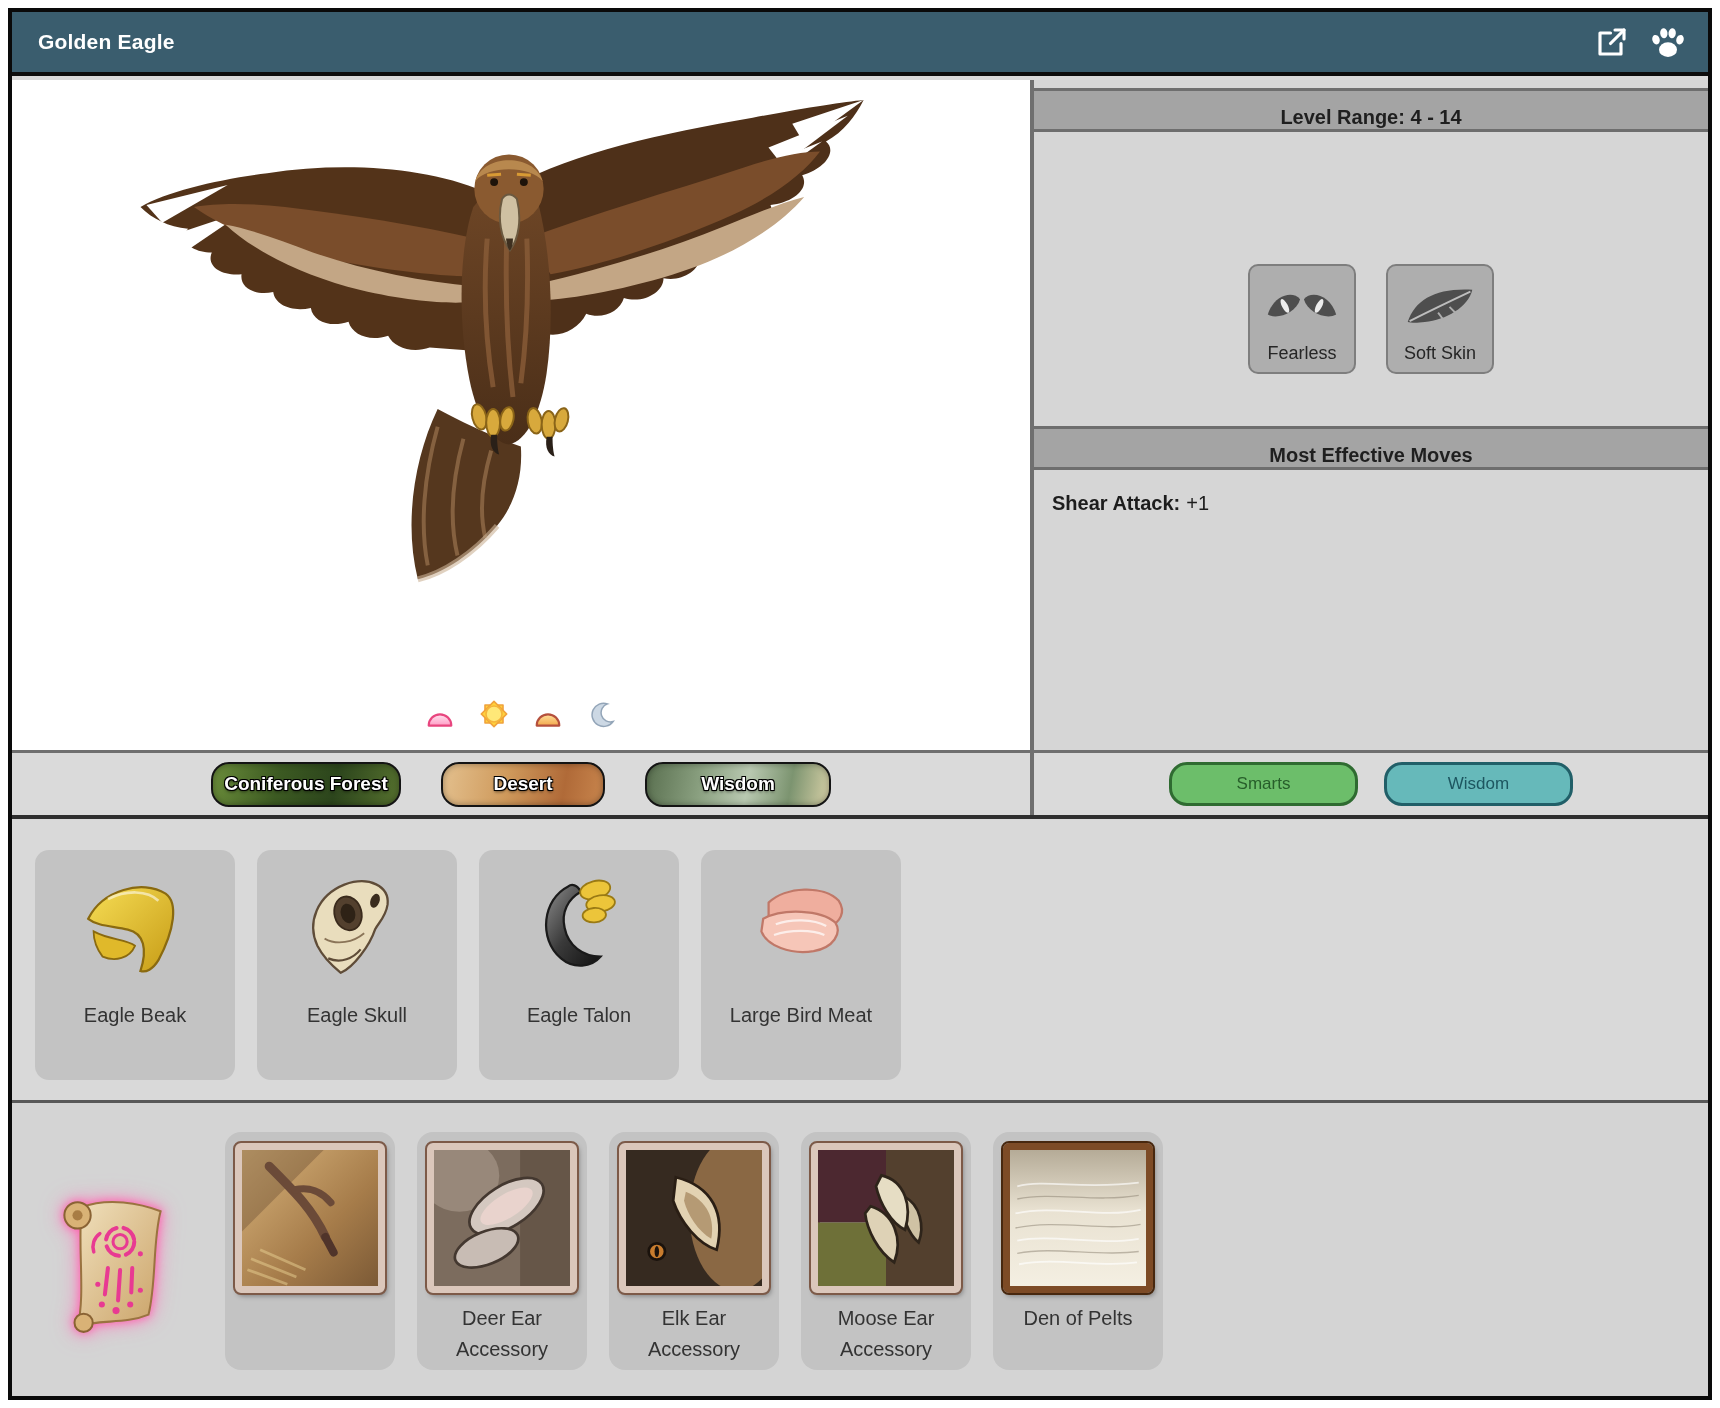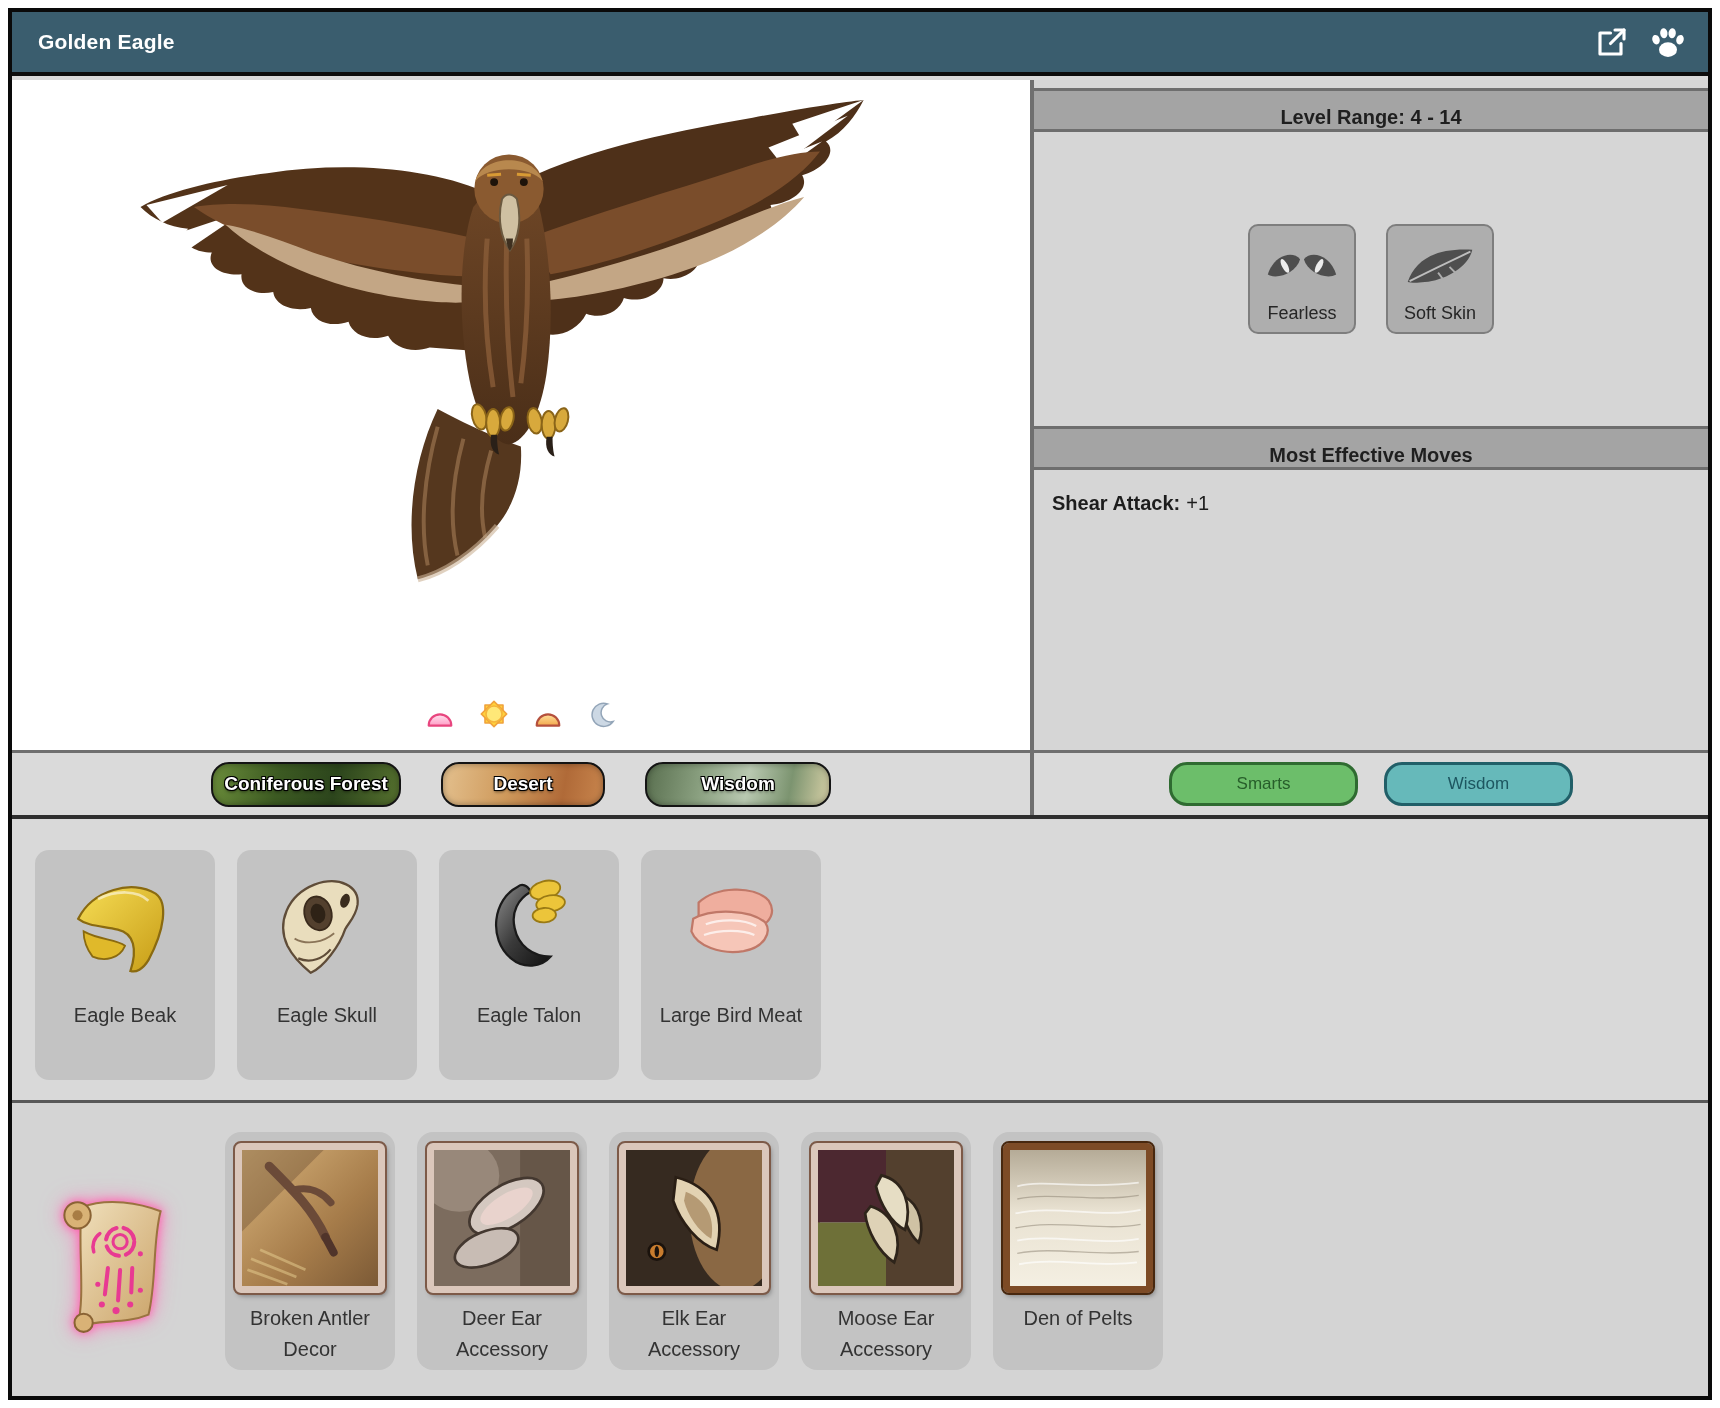--- a/index.html
+++ b/index.html
@@ -27,21 +27,21 @@
   .right-panel { position:absolute; left:1022px; top:68px; width:674px; height:735px; background:#d6d6d6; }
   .sec-header { position:absolute; left:0; width:100%; height:44px; background:#a4a4a4;
     border-top:3px solid #6e6e6e; border-bottom:3px solid #6e6e6e;
     display:flex; align-items:flex-end; justify-content:center;
     font-size:20px; font-weight:bold; color:#1f1f1f; }
   .rp-h1 { top:8px; }
   .rp-h2 { top:346px; }
   .traits { position:absolute; left:0; top:144px; width:100%; display:flex; justify-content:center; gap:30px; }
   .trait { width:108px; height:110px; background:#aeaeae; border:2px solid #7e7e7e; border-radius:10px;
     display:flex; flex-direction:column; align-items:center; justify-content:flex-end;
-    padding-bottom:8px; cursor:pointer; }
+    padding-bottom:8px; cursor:pointer;margin-top:40px; }
   .trait-icon { flex:1; display:flex; align-items:center; justify-content:center; }
   .trait-label { font-size:18px; color:#262626; }
   .move-line { position:absolute; left:18px; top:412px; font-size:20px; color:#1d1d1d; }
   .move-line b { font-weight:bold; }
   .move-line span { margin-left:6px; }
   .panel-strip { position:absolute; left:0; bottom:0; width:100%; height:65px; background:#dadada;
     border-top:3px solid #6f6f6f; display:flex; justify-content:center; align-items:center; gap:26px; }
   .stat { width:189px; height:44px; border-radius:18px; font-size:17px; cursor:pointer;
     font-family:"Liberation Sans", sans-serif; }
   .stat.smarts { background:#6cbe6a; border:3px solid #2f6b31; color:#275e2a; }
@@ -63,21 +63,21 @@
     background:linear-gradient(100deg,#5a7050 0%,#8aa080 30%,#b9c9b1 55%,#7c9470 78%,#d6cfa6 100%); }
 
   
   .hline { position:absolute; left:0; width:1696px; }
   .hl1 { top:803px; height:4px; background:#2e2e2e; }
   .hl2 { top:1088px; height:3px; background:#585858; }
 
   
   .drops { position:absolute; left:0; top:807px; width:1696px; height:281px; background:#d9d9d9;
     display:flex; align-items:flex-start; gap:22px; padding:31px 0 0 23px; }
-  .card { width:180px; height:230px; background:#c3c3c3; border-radius:14px; cursor:pointer; }
+  .card { width:200px; height:230px; background:#c3c3c3; border-radius:14px; cursor:pointer; }
   .card .art { height:142px; display:flex; align-items:center; justify-content:center; padding-top:10px; }
   .card-label { text-align:center; font-size:20px; color:#333; margin-top:8px; line-height:31px; padding:0 8px; }
 
   
   .decor { position:absolute; left:0; top:1091px; width:1696px; height:293px; background:#d4d4d4; }
   .scroll-icon { position:absolute; left:35px; top:86px; width:132px; height:152px; cursor:pointer; }
   .decor-cards { position:absolute; left:213px; top:29px; display:flex; gap:22px; }
   .dcard { width:170px; height:238px; background:#c3c3c3; border-radius:16px; cursor:pointer; }
   .frame { width:150px; height:150px; margin:11px auto 0; border:7px solid #dbc7bb; outline:2px solid #7d5a48;
     border-radius:6px; box-shadow: inset 0 0 0 2px #7d5a48, 2px 3px 5px rgba(0,0,0,.35); overflow:hidden; }
@@ -366,21 +366,20 @@
                   </linearGradient>
                 </defs>
             <rect width="150" height="150" fill="url(#bgant)"></rect>
             <path d="M0 0 L90 0 L0 90 Z" fill="#5f462e" opacity=".35"></path>
             <path d="M10 120 L60 140 M6 132 L50 148 M20 110 L70 132" stroke="#e8d092" stroke-width="3" opacity=".5"></path>
             <path d="M30 18 C60 48 78 66 92 96" stroke="#6b4a38" stroke-width="10" fill="none" stroke-linecap="round"></path>
             <path d="M58 44 C74 40 88 46 98 58" stroke="#6b4a38" stroke-width="8" fill="none" stroke-linecap="round"></path>
             <path d="M92 96 L101 113" stroke="#50342a" stroke-width="9" stroke-linecap="round"></path>
           </svg>
         </div>
-        <div class="card-label">Broken Antler Decor</div>
       </div>
 
       <div class="dcard">
         <div class="frame">
           <svg width="136" height="136" viewBox="0 0 150 150">
             <rect width="150" height="150" fill="#7c6c5e"></rect>
             <ellipse cx="28" cy="28" rx="44" ry="40" fill="#98887a"></ellipse>
             <rect x="95" width="55" height="150" fill="#665648"></rect>
             <ellipse cx="80" cy="62" rx="46" ry="23" transform="rotate(-32 80 62)" fill="#d4c8c0" stroke="#443830" stroke-width="3"></ellipse>
             <ellipse cx="80" cy="62" rx="33" ry="13" transform="rotate(-32 80 62)" fill="#e9d3cd"></ellipse>

